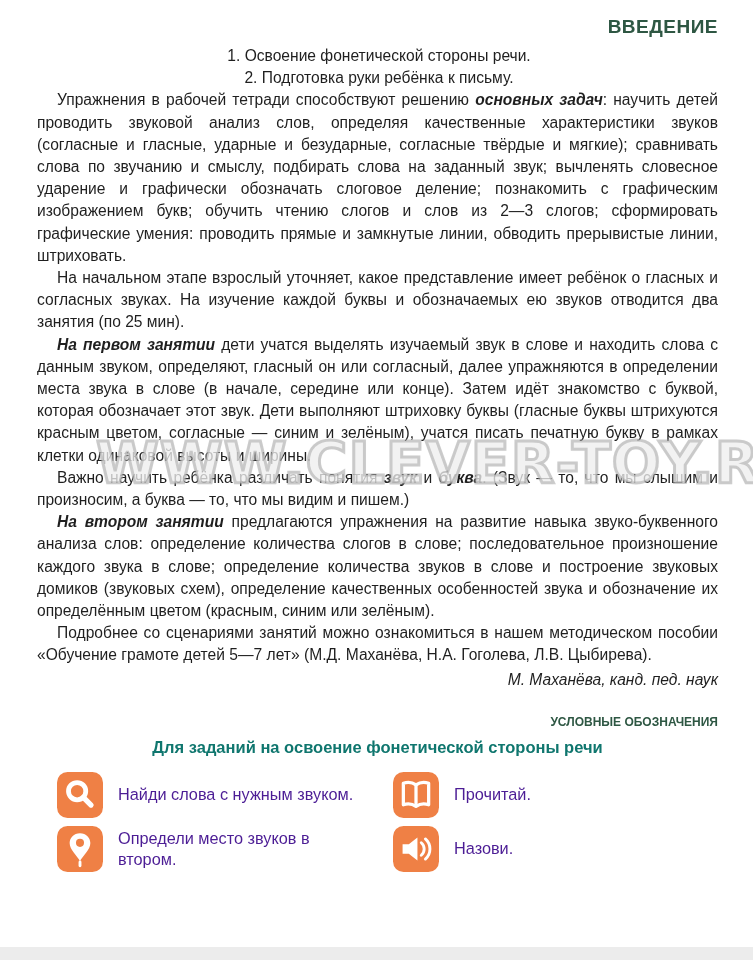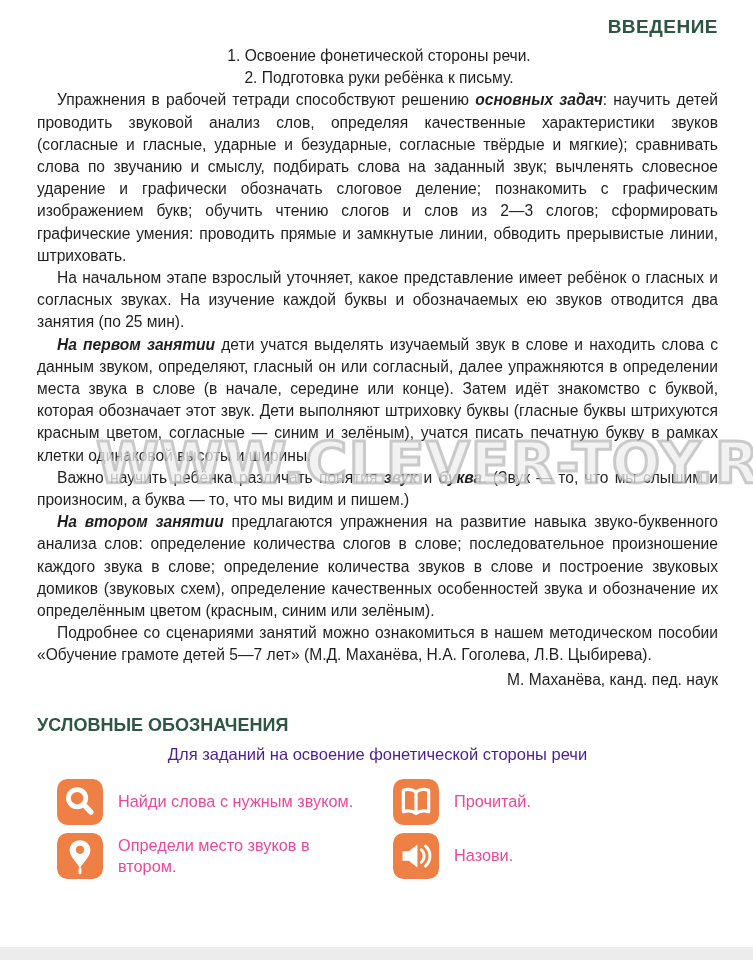--- a/index.html
+++ b/index.html
@@ -25,36 +25,37 @@
     font-size:15.6px;
     line-height:22.2px;
     text-align:justify;
   }
   .para.indent{text-indent:20px;}
   .para.plain{text-align:center;text-indent:3px;}
   .em{font-weight:bold;font-style:italic;}
   .signature{
     margin-top:4px;
     text-align:right;
+    font-style:italic;
     font-size:15.6px;
     color:#1f1f1f;
   }
   .legend-title{
     margin-top:26px;
-    text-align:left;
+    text-align:right;
     font-weight:bold;
-    font-size:18px;
+    font-size:12px;
     color:#2e5743;
   }
   .sub-title{
     margin-top:9px;
     text-align:center;
-    font-weight:normal;
+    font-weight:bold;
     font-size:16.5px;
-    color:#4c1d95;
+    color:#0f766e;
   }
   .legend-grid{
     display:grid;
     grid-template-columns:336px 1fr;
     margin-top:15px;
     padding-left:20px;
   }
   .legend-col{display:flex;flex-direction:column;}
   .legend-item{
     display:flex;
@@ -62,21 +63,21 @@
     gap:15px;
     min-height:46px;
     margin-bottom:8px;
   }
   .icon-box{width:46px;height:46px;flex:0 0 46px;}
   .icon-box svg{display:block;width:46px;height:46px;}
   .legend-label{
     font-size:16.3px;
     line-height:21px;
     max-width:250px;
-    color:#ec4899;
+    color:#4c1d95;
   }
   .watermark{
     position:absolute;
     left:96px;top:430px;
     z-index:5;
     font-family:"DejaVu Sans",sans-serif;
     font-weight:bold;
     font-size:57px;
     letter-spacing:1px;
     white-space:nowrap;

